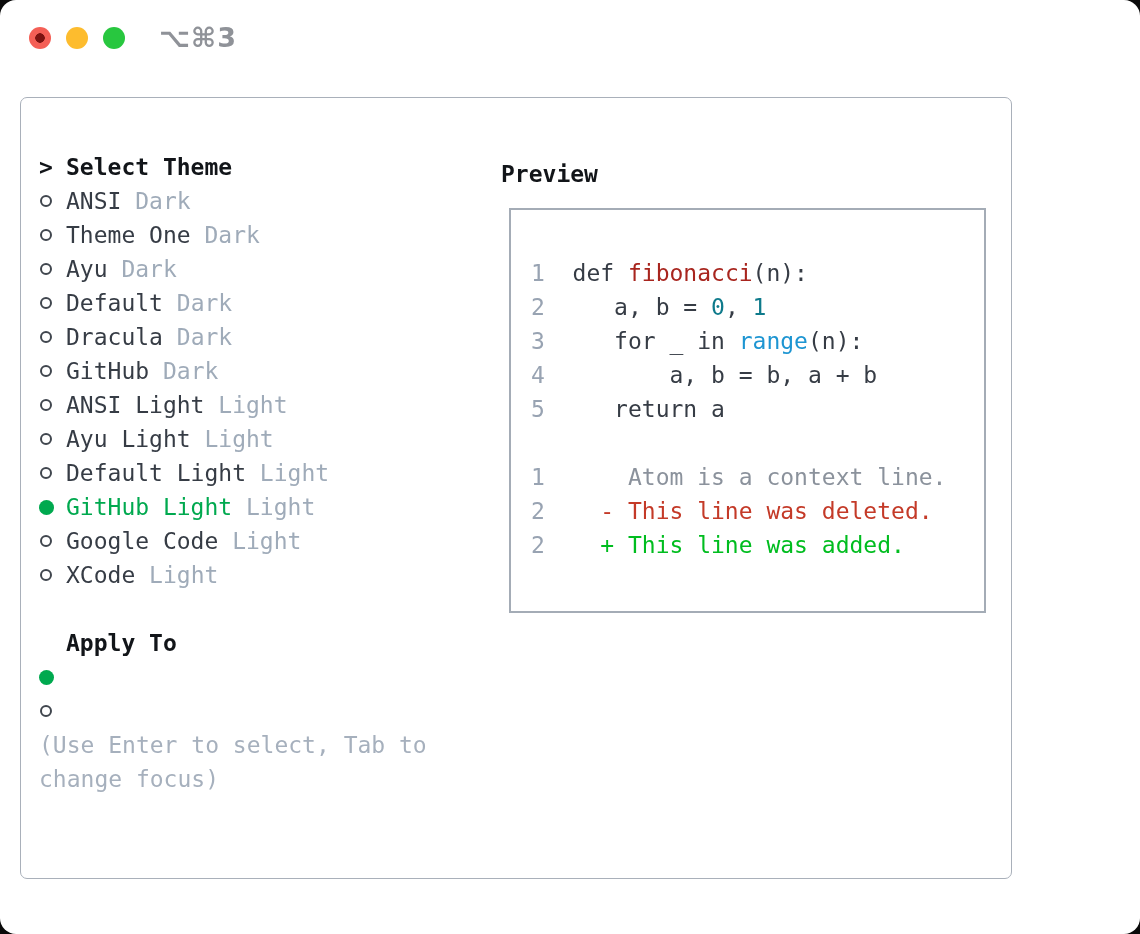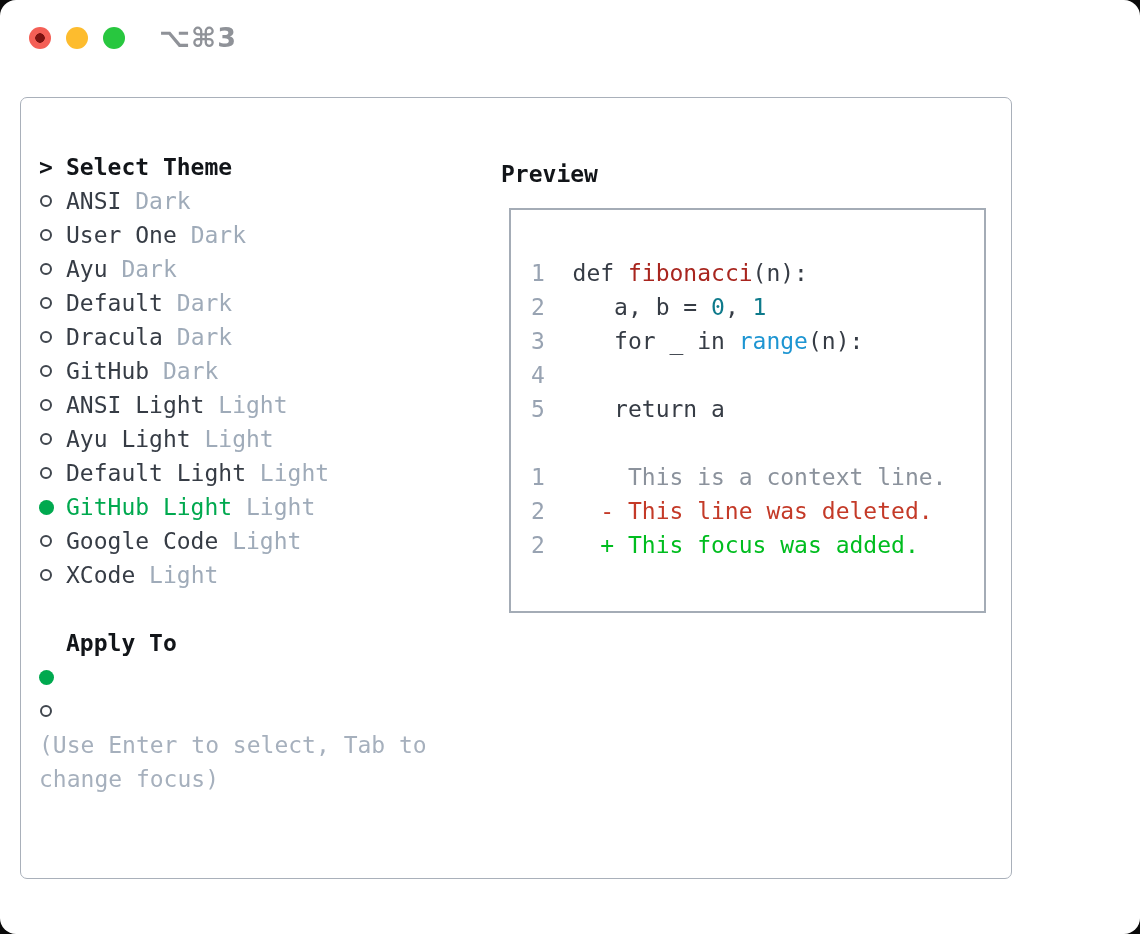--- a/index.html
+++ b/index.html
@@ -70,21 +70,21 @@
 
   <div class="main">
 
     <div class="leftcol">
       <div class="row header">
         <span class="marker"><span class="caret">&gt;</span></span>
         <span class="label">Select Theme</span>
       </div>
       <div id="theme-list">
           <div class="row"><span class="marker"><span class="ring"></span></span><span class="label">ANSI</span><span class="badge"> Dark</span></div>
-          <div class="row"><span class="marker"><span class="ring"></span></span><span class="label">User One</span><span class="badge"> Dark</span></div>
+          <div class="row"><span class="marker"><span class="ring"></span></span><span class="label">Theme One</span><span class="badge"> Dark</span></div>
           <div class="row"><span class="marker"><span class="ring"></span></span><span class="label">Ayu</span><span class="badge"> Dark</span></div>
           <div class="row"><span class="marker"><span class="ring"></span></span><span class="label">Default</span><span class="badge"> Dark</span></div>
           <div class="row"><span class="marker"><span class="ring"></span></span><span class="label">Dracula</span><span class="badge"> Dark</span></div>
           <div class="row"><span class="marker"><span class="ring"></span></span><span class="label">GitHub</span><span class="badge"> Dark</span></div>
           <div class="row"><span class="marker"><span class="ring"></span></span><span class="label">ANSI Light</span><span class="badge"> Light</span></div>
           <div class="row"><span class="marker"><span class="ring"></span></span><span class="label">Ayu Light</span><span class="badge"> Light</span></div>
           <div class="row"><span class="marker"><span class="ring"></span></span><span class="label">Default Light</span><span class="badge"> Light</span></div>
           <div class="row sel"><span class="marker"><span class="dot"></span></span><span class="label">GitHub Light</span><span class="badge"> Light</span></div>
           <div class="row"><span class="marker"><span class="ring"></span></span><span class="label">Google Code</span><span class="badge"> Light</span></div>
           <div class="row"><span class="marker"><span class="ring"></span></span><span class="label">XCode</span><span class="badge"> Light</span></div>
@@ -106,23 +106,23 @@
         <div class="row">change focus)</div>
       </div>
     </div>
 
     <div class="rightcol">
       <div class="preview-title">Preview</div>
       <div class="preview-box" id="preview-box">
           <div class="pline"><span class="lineno">1</span><span class="code">  </span><span class="code">def </span><span class="function">fibonacci</span><span class="code">(n):</span></div>
           <div class="pline"><span class="lineno">2</span><span class="code">     a, b = </span><span class="number">0</span><span class="code">, </span><span class="number">1</span></div>
           <div class="pline"><span class="lineno">3</span><span class="code">     for _ in </span><span class="builtin">range</span><span class="code">(n):</span></div>
-          <div class="pline"><span class="lineno">4</span></div>
+          <div class="pline"><span class="lineno">4</span><span class="code">         a, b = b, a + b</span></div>
           <div class="pline"><span class="lineno">5</span><span class="code">     return a</span></div>
           <div class="pline"><span class="code"> </span></div>
-          <div class="pline"><span class="lineno">1</span><span class="context">      This is a context line.</span></div>
+          <div class="pline"><span class="lineno">1</span><span class="context">      Atom is a context line.</span></div>
           <div class="pline"><span class="lineno">2</span><span class="code">    </span><span class="deleted">- This line was deleted.</span></div>
-          <div class="pline"><span class="lineno">2</span><span class="code">    </span><span class="added">+ This focus was added.</span></div>
+          <div class="pline"><span class="lineno">2</span><span class="code">    </span><span class="added">+ This line was added.</span></div>
         </div>
     </div>
 
   </div>
 </div>
 
 </body></html>

